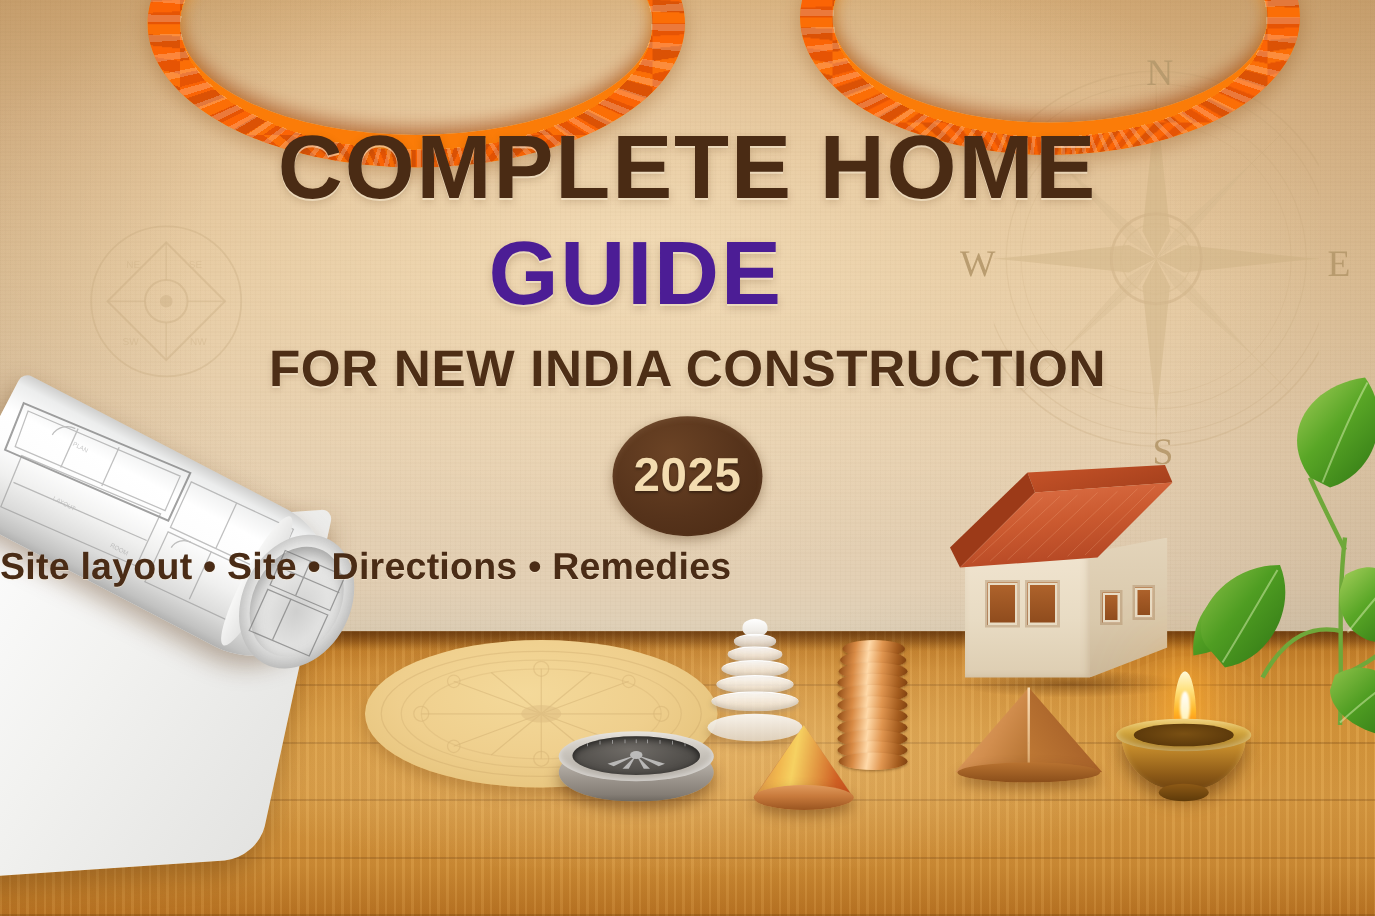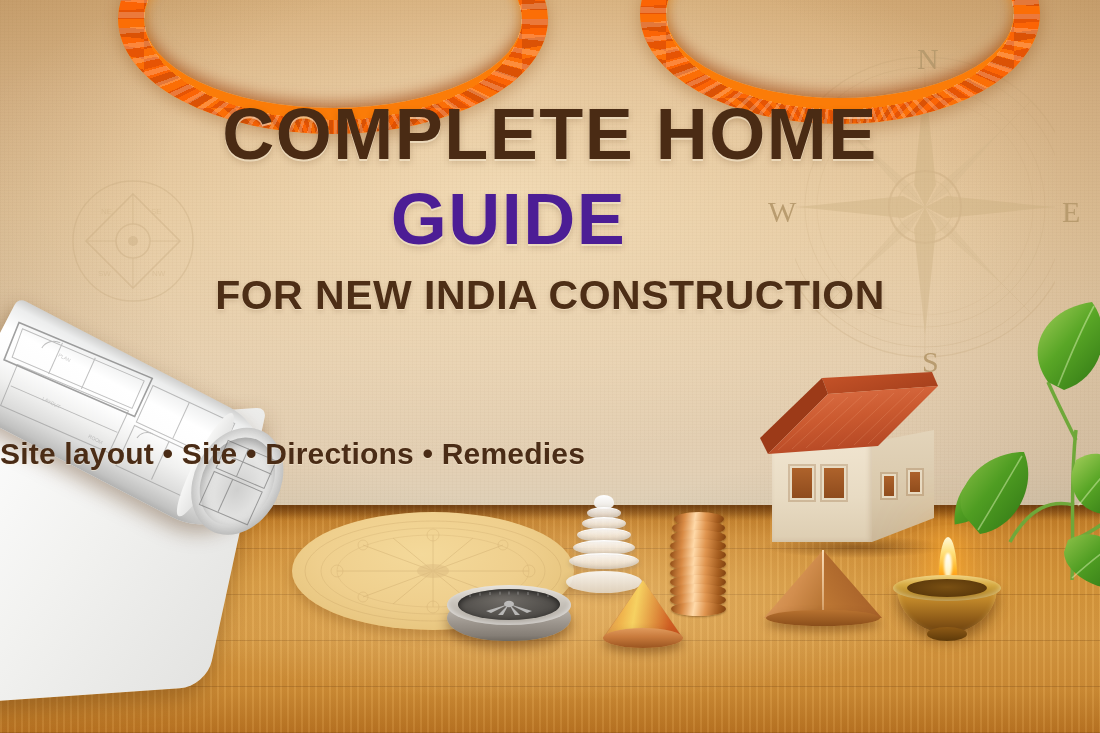--- a/index.html
+++ b/index.html
@@ -710,17 +710,20 @@
       </g>
     </svg>
   </div>
 
   <div class="titlewrap">
     <div class="title-l1">COMPLETE HOME</div>
     <div class="title-l2">GUIDE</div>
     <div class="subtitle">FOR NEW INDIA CONSTRUCTION</div>
   </div>
 
+  <div class="badge">
+    <span>2025</span>
+  </div>
 
   <div class="tagline">Site layout • Site • Directions • Remedies</div>
 
 
 </div>
 
 </body></html>

